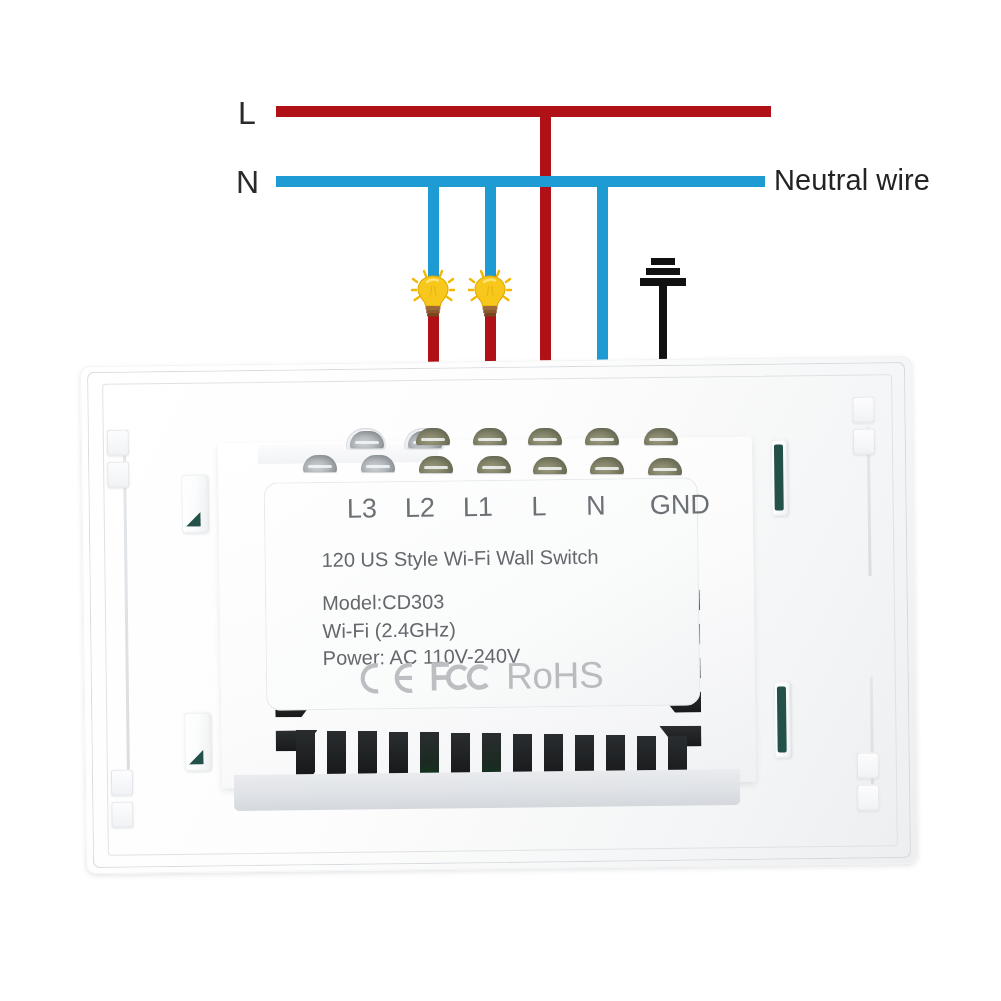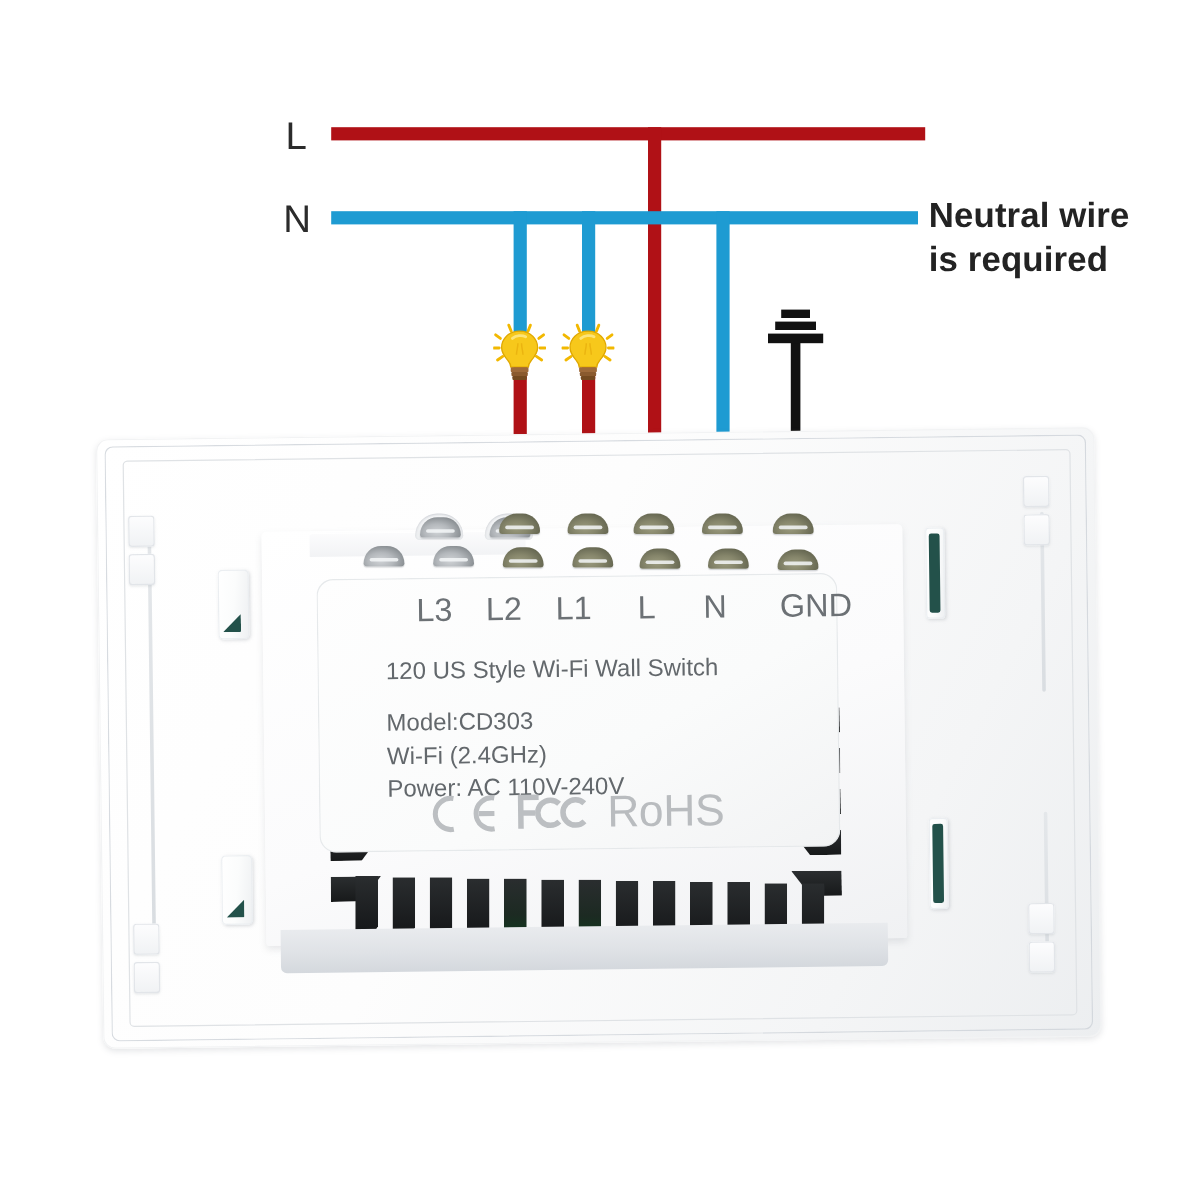--- a/index.html
+++ b/index.html
@@ -35,21 +35,21 @@
   #neutral-note {
     position: absolute;
     left: 774px; top: 162px;
     width: 220px;
     color: #232323;
     font-size: 29px;
     line-height: 1.28;
     font-weight: 400;
     letter-spacing: .1px;
   }
-  #neutral-note span { display: block; font-weight: bold; }
+  #neutral-note span { display: block; }
 
   
   .wire { position: absolute; }
   .wire.red    { background: #b01116; }
   .wire.blue   { background: #1e9bd2; }
   .wire.black  { background: #111111; }
 
   
   .bulb {
     position: absolute;
@@ -341,21 +341,20 @@
       <rect x="15.2" y="42" width="13.6" height="3.6" rx="1" fill="#8a5a2e"></rect>
       <rect x="16" y="45.4" width="12" height="3.2" rx="1" fill="#74491f"></rect>
     </svg>
   </div>
 
   <div class="wire-label" id="label-L">L</div>
   <div class="wire-label" id="label-N">N</div>
 
   <div id="neutral-note">
     <span>Neutral wire</span>
-    <span>is required</span>
   </div>
 
   <div id="plate">
     <div id="plate-bezel"></div>
     <div id="plate-inner-border"></div>
 
     <div class="side-rail" style="left:42px; top:80px; height:330px;"></div>
     <div class="edge-notch" style="left:26px; top:64px;"></div>
     <div class="edge-notch" style="left:26px; top:96px;"></div>
     <div class="edge-notch" style="left:26px; top:404px;"></div>

